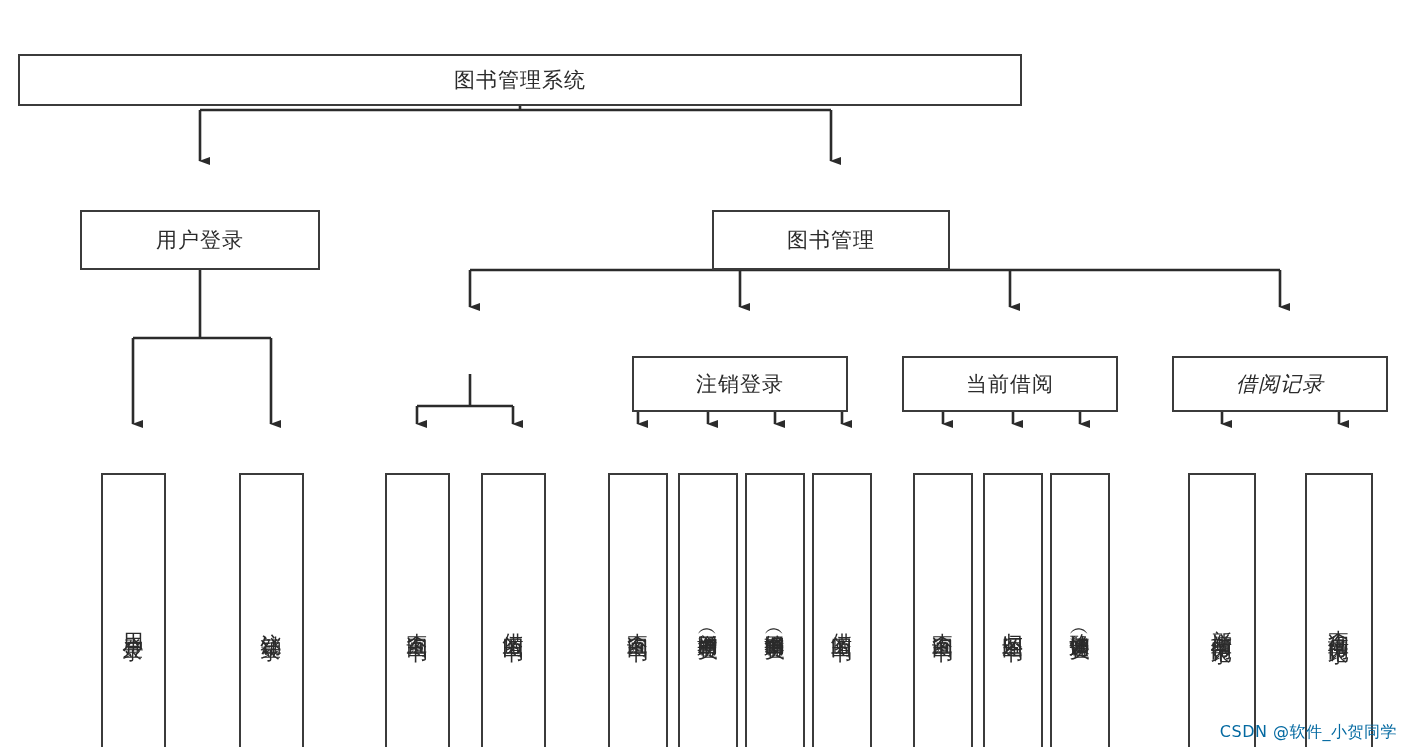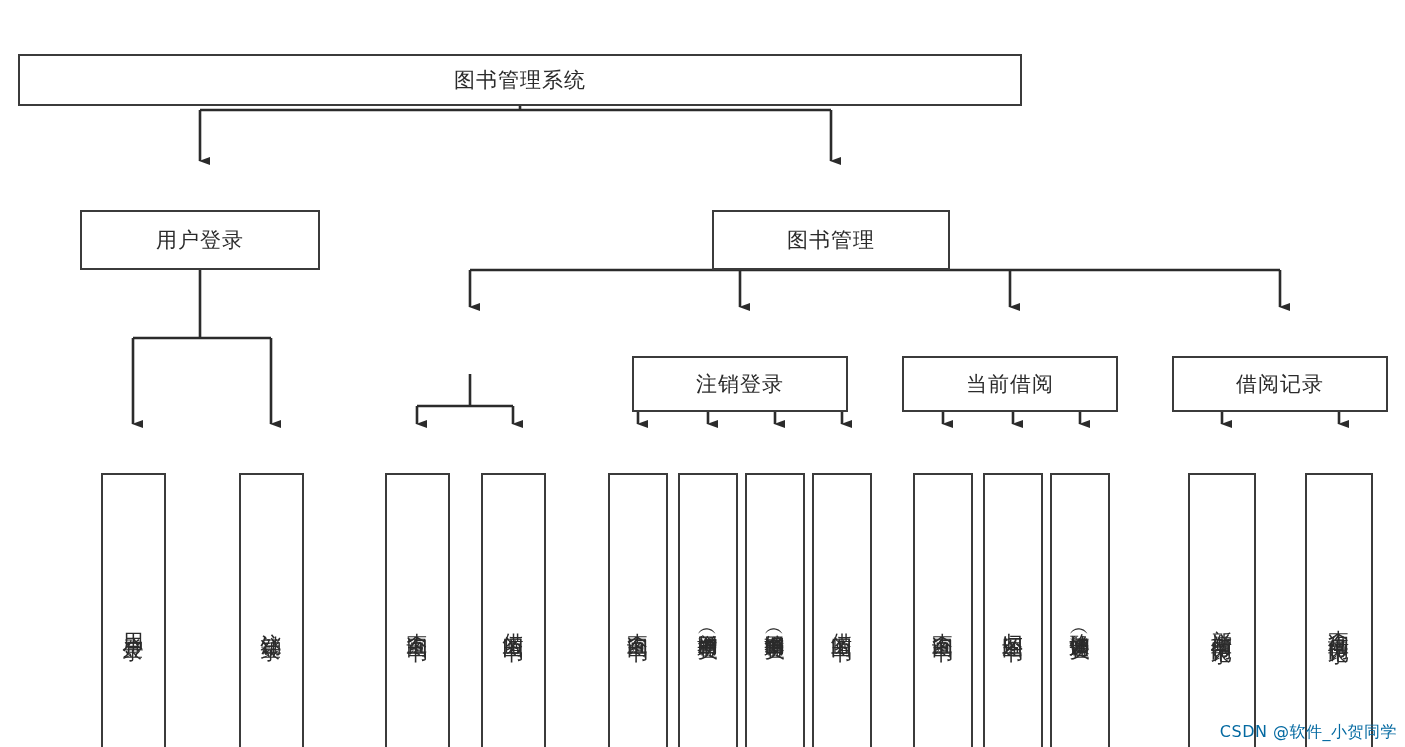--- a/index.html
+++ b/index.html
@@ -130,21 +130,21 @@
   <div class="node horiz" style="left: 712px; top: 172px; width: 238px; height: 60px;">
     <span class="label">图书管理</span>
   </div>
 
   <div class="node horiz" style="left: 632px; top: 318px; width: 216px; height: 56px;">
     <span class="label">注销登录</span>
   </div>
   <div class="node horiz" style="left: 902px; top: 318px; width: 216px; height: 56px; text-align: right;">
     <span class="label">当前借阅</span>
   </div>
-  <div class="node horiz" style="left: 1172px; top: 318px; width: 216px; height: 56px;">
+  <div class="node horiz" style="left: 1172px; top: 318px; width: 216px; height: 56px; font-style: italic;">
     <span class="label">借阅记录</span>
   </div>
 
   <div class="node vert" style="left: 101px; top: 435px; width: 65px; height: 298px;">
     <span class="label">用户登录</span>
   </div>
   <div class="node vert" style="left: 239px; top: 435px; width: 65px; height: 298px;">
     <span class="label">注销登录</span>
   </div>
   <div class="node vert" style="left: 385px; top: 435px; width: 65px; height: 298px;">

